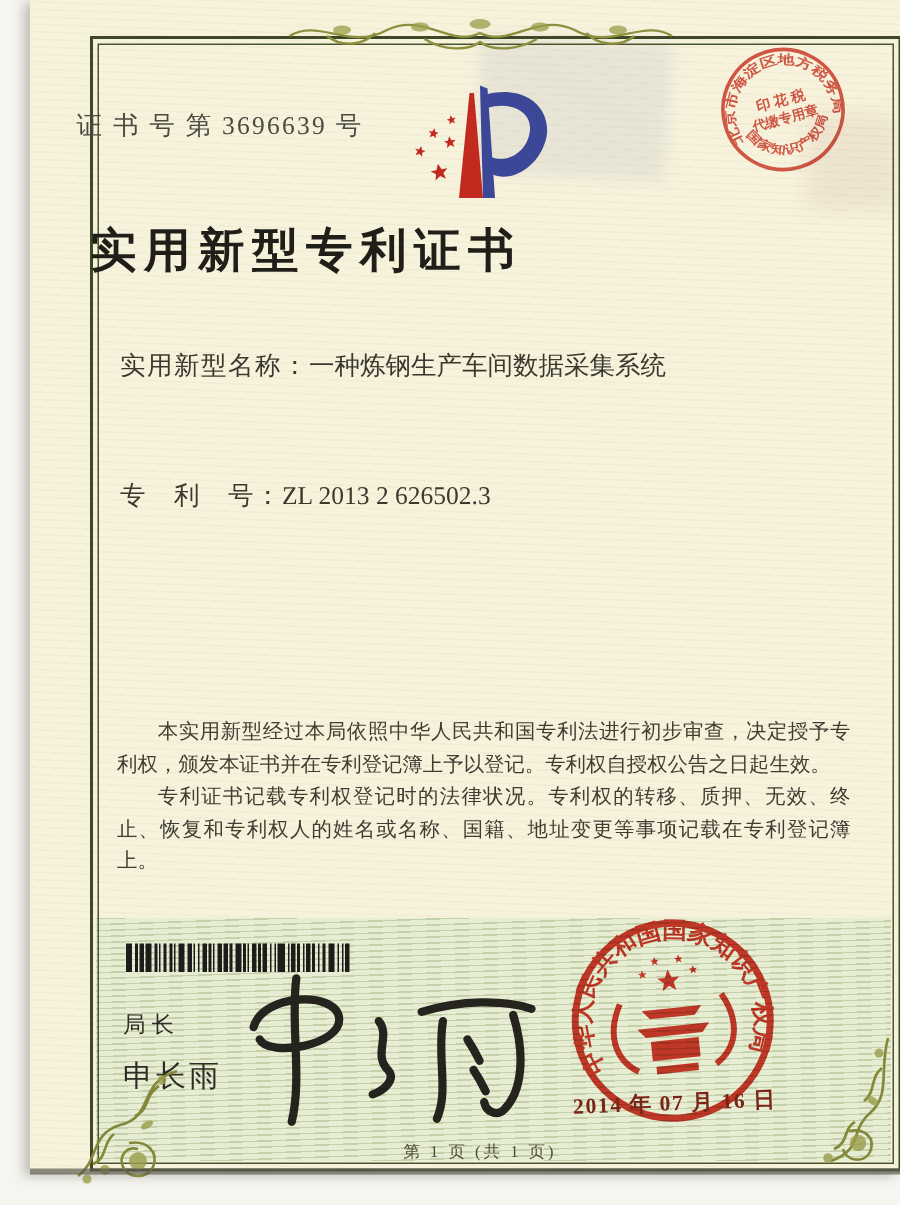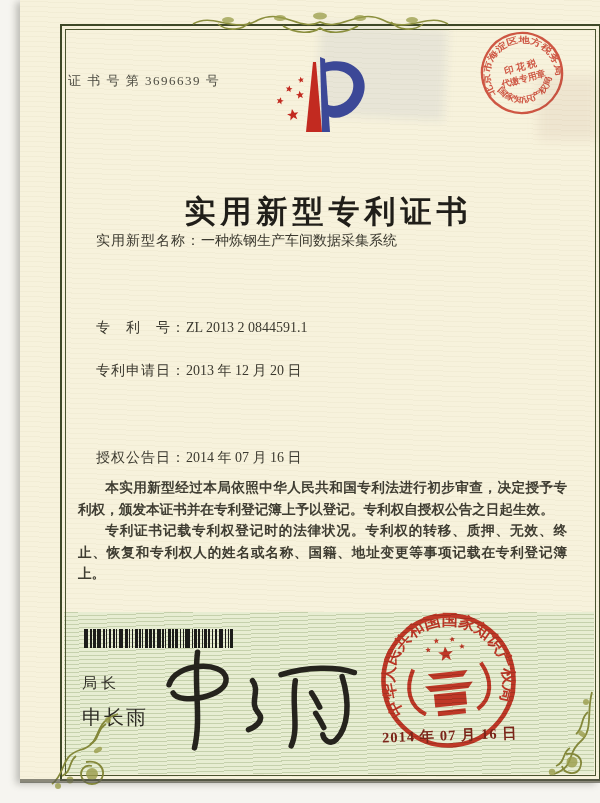--- a/index.html
+++ b/index.html
@@ -22,29 +22,29 @@
   .frame-inner{position:absolute;left:3px;top:3px;right:3px;bottom:3px;border:1px solid #4a542f;}
   
   .green-band{
     left:44px;top:612px;width:530px;height:162px;
     background-color:#e7edd2;
     background-image:repeating-linear-gradient(178deg, rgba(125,148,90,.32) 0 1px, rgba(0,0,0,0) 1px 4px);
   }
   .bleed1{left:298px;top:26px;width:128px;height:92px;background:rgba(108,124,176,.11);filter:blur(5px);transform:rotate(3deg);}
   .bleed2{left:518px;top:76px;width:60px;height:64px;background:rgba(150,95,90,.09);filter:blur(6px);}
 
-  .cert-no{left:48px;top:72px;font-size:13px;letter-spacing:1.5px;color:#4b4a40;}
-  .title{left:40px;top:146px;width:537px;text-align:center;font-size:31px;font-weight:bold;
-         letter-spacing:5px;color:#201e19;margin-top:45px;}
-  .field{left:76px;width:500px;font-size:14px;color:#3b392f;white-space:nowrap;}
+  .cert-no{left:31px;top:72px;font-size:17px;letter-spacing:1.5px;color:#4b4a40;}
+  .title{left:40px;top:146px;width:537px;font-size:31px;font-weight:bold;
+         letter-spacing:5px;color:#201e19;}
+  .field{left:60px;width:500px;font-size:17px;color:#3b392f;white-space:nowrap;}
   .field .lbl{letter-spacing:1px;}
   .f0{top:232px;} .f1{top:276px;} .f2{top:319px;} .f3{top:362px;} .f4{top:406px;} .f5{top:449px;}
 
   .body-text{left:58px;top:477px;width:489px;color:#3f3d32;font-size:13.6px;line-height:21.6px;text-align:justify;}
-  .body-text p{margin:0;text-indent:2em;font-weight:bold;}
+  .body-text p{margin:0;text-indent:2em;}
 
   .barcode{left:64px;top:629px;width:172px;height:19px;font-size:0;white-space:nowrap;}
   .barcode span{display:inline-block;height:19px;background:#1c1c1a;vertical-align:top;}
 
   .director-title{left:62px;top:674px;font-size:15px;letter-spacing:4px;color:#2e2c25;text-align:right;}
   .director-name{left:62px;top:704px;font-size:20px;letter-spacing:2px;color:#2e2c25;}
   .signature{left:118px;top:642px;}
 
   .main-seal{left:356px;top:608px;mix-blend-mode:multiply;opacity:.92;transform:rotate(-6deg);}
   .issue-date{left:362px;top:726px;width:140px;font-size:14.5px;font-weight:bold;color:#7b2519;
@@ -118,27 +118,21 @@
       <text x="46" y="55" text-anchor="middle" font-size="9" font-weight="bold">代缴专用章</text>
     </g>
   </svg>
 
   <div class="abs title">实用新型专利证书</div>
 
   <div class="abs field f0">
     <span class="lbl">实用新型名称：</span><span>一种炼钢生产车间数据采集系统</span>
   </div>
   <div class="abs field f2">
-    <span class="lbl">专　利　号：</span><span>ZL 2013 2 0844591.1</span>
-  </div>
-  <div class="abs field f3">
-    <span class="lbl">专利申请日：</span><span>2013 年 12 月 20 日</span>
-  </div>
-  <div class="abs field f5">
-    <span class="lbl">授权公告日：</span><span>2014 年 07 月 16 日</span>
+    <span class="lbl">专　利　号：</span><span>ZL 2013 2 626502.3</span>
   </div>
 
   <div class="abs body-text">
     <p>本实用新型经过本局依照中华人民共和国专利法进行初步审查，决定授予专利权，颁发本证书并在专利登记簿上予以登记。专利权自授权公告之日起生效。</p>
     <p>专利证书记载专利权登记时的法律状况。专利权的转移、质押、无效、终止、恢复和专利权人的姓名或名称、国籍、地址变更等事项记载在专利登记簿上。</p>
   </div>
 
   <div class="abs barcode" id="barcode"><span style="width:4.199999999999999px;margin-right:2px"></span><span style="width:1.4px;margin-right:1.3px"></span><span style="width:2.8px;margin-right:1.3px"></span><span style="width:4.199999999999999px;margin-right:2px"></span><span style="width:1.4px;margin-right:1.3px"></span><span style="width:1.4px;margin-right:1.3px"></span><span style="width:2.8px;margin-right:2px"></span><span style="width:1.4px;margin-right:1.3px"></span><span style="width:1.4px;margin-right:1.3px"></span><span style="width:4.199999999999999px;margin-right:2px"></span><span style="width:2.8px;margin-right:1.3px"></span><span style="width:1.4px;margin-right:1.3px"></span><span style="width:1.4px;margin-right:2px"></span><span style="width:2.8px;margin-right:1.3px"></span><span style="width:1.4px;margin-right:1.3px"></span><span style="width:1.4px;margin-right:2px"></span><span style="width:2.8px;margin-right:1.3px"></span><span style="width:2.8px;margin-right:1.3px"></span><span style="width:1.4px;margin-right:2px"></span><span style="width:4.199999999999999px;margin-right:1.3px"></span><span style="width:1.4px;margin-right:1.3px"></span><span style="width:1.4px;margin-right:2px"></span><span style="width:2.8px;margin-right:1.3px"></span><span style="width:1.4px;margin-right:1.3px"></span><span style="width:2.8px;margin-right:2px"></span><span style="width:1.4px;margin-right:1.3px"></span><span style="width:1.4px;margin-right:1.3px"></span><span style="width:4.199999999999999px;margin-right:2px"></span><span style="width:1.4px;margin-right:1.3px"></span><span style="width:2.8px;margin-right:1.3px"></span><span style="width:1.4px;margin-right:2px"></span><span style="width:1.4px;margin-right:1.3px"></span><span style="width:2.8px;margin-right:1.3px"></span><span style="width:1.4px;margin-right:2px"></span><span style="width:1.4px;margin-right:1.3px"></span><span style="width:2.8px;margin-right:1.3px"></span><span style="width:4.199999999999999px;margin-right:2px"></span><span style="width:1.4px;margin-right:1.3px"></span><span style="width:1.4px;margin-right:1.3px"></span><span style="width:2.8px;margin-right:2px"></span></div>
 
   <div class="abs director-title">局长</div>
@@ -206,15 +200,16 @@
       <path d="M30,64 C40,62 48,68 44,78 C40,86 28,84 26,76"></path>
     </g>
     <g fill="#9a9d4a" opacity=".8">
       <circle cx="36" cy="72" r="5.5"></circle>
         <circle cx="50" cy="12" r="3"></circle>
       <circle cx="16" cy="82" r="3.2"></circle>
       <ellipse cx="46" cy="44" rx="4.4" ry="2.4" transform="rotate(35 46 44)"></ellipse>
     </g>
   </svg>
 
+  <div class="abs page-footer">第 1 页 (共 1 页)</div>
 
 </div>
 <div class="abs page-edge"></div>
 
 </body></html>

